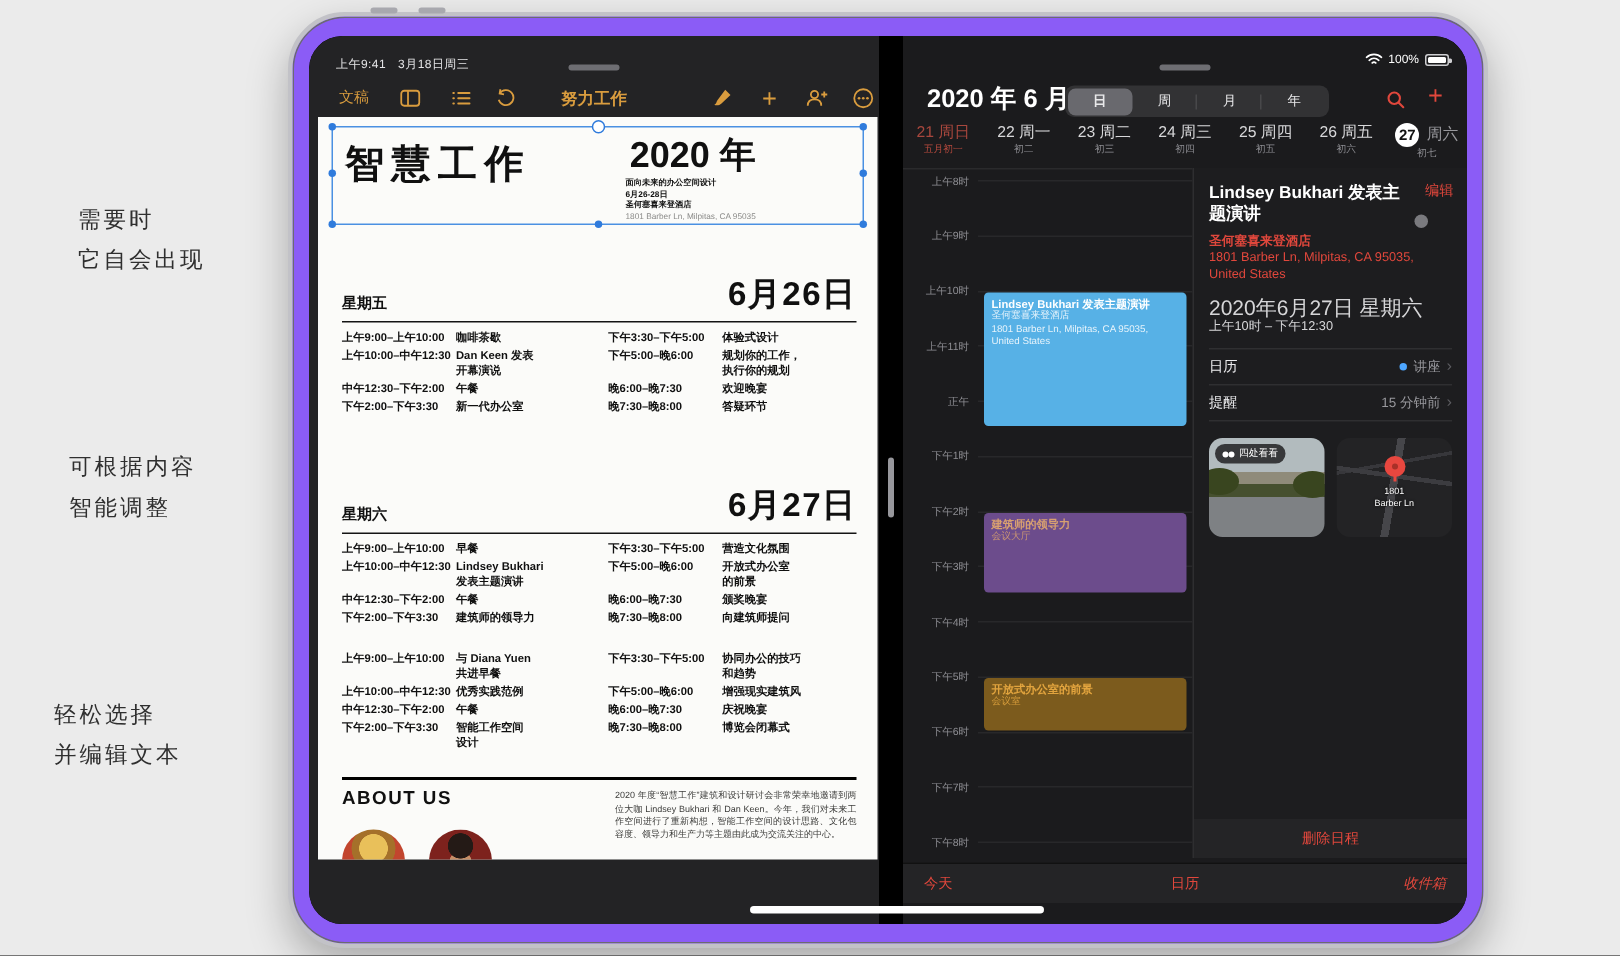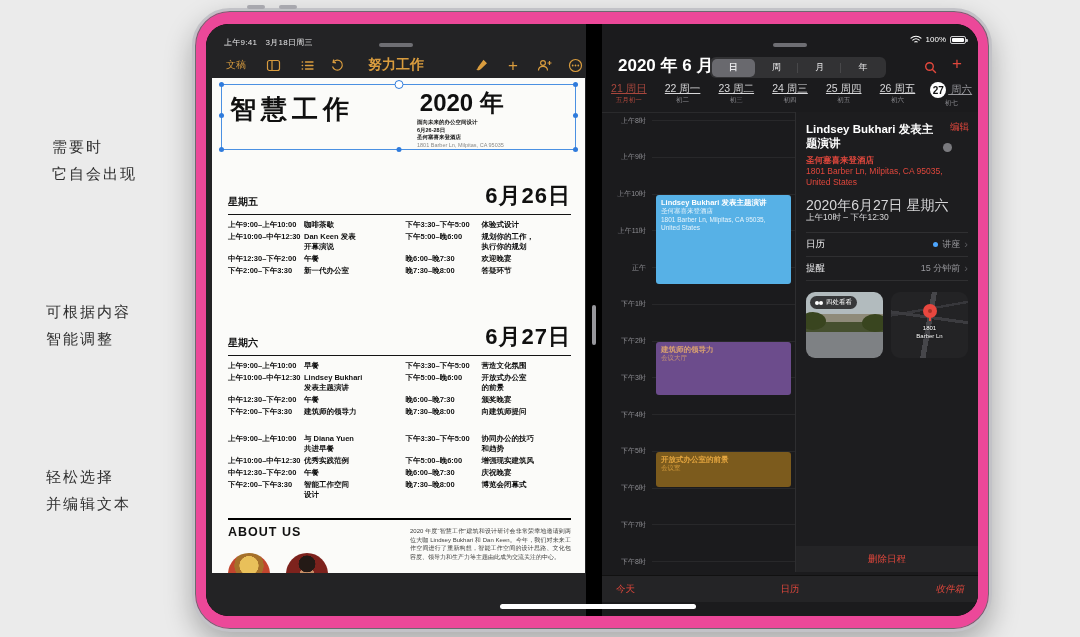--- a/index.html
+++ b/index.html
@@ -3,25 +3,25 @@
 <meta charset="utf-8">
 <style>
   * { margin:0; padding:0; box-sizing:border-box; }
   html,body { width:1080px; height:637px; overflow:hidden; }
   body { font-family:"Liberation Sans","DejaVu Sans",sans-serif; background:#ebebeb; position:relative; }
 
   
   .annotation { position:absolute; color:#2f2f2f; font-size:15px; line-height:27px; letter-spacing:2px; font-weight:500; }
   .a0 { left:52px; top:133px; }
   .a1 { left:46px; top:298px; }
-  .a2 { left:46px; top:463px; }
+  .a2 { left:36px; top:463px; }
 
   
   .device { position:absolute; left:192px; top:8px; width:800px; height:624px;
-            background:#ec4899; border:3px solid #c2c2c7; border-radius:38px;
+            background:#8b5cf6; border:3px solid #c2c2c7; border-radius:38px;
             box-shadow:0 12px 28px rgba(0,0,0,.28), inset 0 0 0 1px #6b6b70; }
   .side-btn { position:absolute; top:-6px; height:4px; border-radius:2px; background:#a8a8ae; }
   .sb1 { left:52px; width:18px; } .sb2 { left:84px; width:18px; }
   .screen { position:absolute; left:11px; top:13px; width:772px; height:592px; background:#000; border-radius:22px; overflow:hidden; }
 
   
   .pane { position:absolute; top:0; height:592px; }
   .pages-pane { left:0; width:380px; background:#232325; border-radius:22px 0 0 22px; }
   .split-divider { left:380px; width:16px; background:#000; }
   .cal-pane { left:396px; width:376px; background:#1b1b1d; border-radius:0 22px 22px 0; }
@@ -33,21 +33,21 @@
   .status-l span { margin-right:8px; }
   .status-r { position:absolute; right:12px; top:11px; display:flex; align-items:center; gap:4px; color:#fff; font-size:8px; }
   .batt { width:16px; height:8px; border:1px solid #cfcfd2; border-radius:2px; position:relative; }
   .batt::before { content:""; position:absolute; left:1px; top:1px; bottom:1px; width:12px; background:#fff; border-radius:1px; }
   .batt::after { content:""; position:absolute; right:-3px; top:2px; width:2px; height:3px; background:#cfcfd2; border-radius:0 1px 1px 0; }
 
   
   .ptoolbar { position:absolute; left:0; right:0; top:28px; height:26px; }
   .pt-item { position:absolute; top:0; height:26px; display:flex; align-items:center; color:#d99c3e; }
   .pt-docs { left:20px; font-size:10px; }
-  .pt-title { left:0; right:0; justify-content:center; font-size:14px; font-weight:700; }
+  .pt-title { left:0; right:0; justify-content:center; font-size:11px; font-weight:700; }
   .icon-svg { display:block; }
   .pt-plus { font-size:17px; font-weight:400; line-height:1; }
 
   
   .page { position:absolute; left:6px; top:54px; width:373px; height:495px; background:#fbfbf9; color:#101010; overflow:hidden; }
   .sel-box { position:absolute; left:9px; top:6px; width:355px; height:66px; border:1px solid #4a90e2; }
   .handle-dot { position:absolute; width:5px; height:5px; border-radius:50%; background:#2f7bdc; }
   .handle-ring { position:absolute; width:9px; height:9px; border-radius:50%; border:1.5px solid #2f7bdc; background:#fff; left:50%; top:-5px; transform:translateX(-50%); }
   .doc-title { position:absolute; left:18px; top:14px; font-size:26px; font-weight:900; letter-spacing:5px; }
   .year-block { position:absolute; left:205px; top:9px; }
@@ -82,21 +82,21 @@
   .seg { position:absolute; left:108px; top:33px; width:176px; height:21px; background:#323234; border-radius:6px; display:flex; padding:1.5px; }
   .seg-cell { flex:1; display:flex; align-items:center; justify-content:center; font-size:9px; color:#e8e8ea; border-radius:5px; position:relative; }
   .seg-cell.sel { background:#69696e; font-weight:600; }
   .seg-cell:not(.sel):not(:last-child)::after { content:""; position:absolute; right:0; top:4px; bottom:4px; width:1px; background:#48484a; }
   .cal-search { position:absolute; left:322px; top:36px; }
   .cal-add { position:absolute; left:350px; top:30px; font-size:17px; color:#e0473c; }
 
   
   .week-row { position:absolute; left:0; top:58px; width:376px; height:30px; display:flex; }
   .wk-cell { flex:1; text-align:center; color:#d8d8da; }
-  .wk-top { font-size:10.5px; line-height:13px; white-space:nowrap;text-decoration:underline; }
+  .wk-top { font-size:10.5px; line-height:13px; white-space:nowrap; }
   .wk-lunar { font-size:6.5px; color:#8e8e93; line-height:9px; }
   .wk-cell.today .wk-top { color:#a8473d; }
   .wk-cell.today .wk-lunar { color:#b84a3e; }
   .wk-cell.selected .wk-top { color:#98989d; }
   .day-num-circle { display:inline-flex; width:16px; height:16px; border-radius:50%; background:#fff; color:#111; align-items:center; justify-content:center; font-size:10px; font-weight:600; vertical-align:middle; margin-right:2px; }
 
   
   .dayview { position:absolute; left:0; top:88px; width:193px; height:482px; overflow:hidden; border-top:1px solid #2a2a2c; }
   .hour-label { position:absolute; right:149px; width:40px; text-align:right; font-size:7px; color:#8e8e93; white-space:nowrap; }
   .gridline { position:absolute; left:50px; right:0; height:1px; background:#28282a; }

